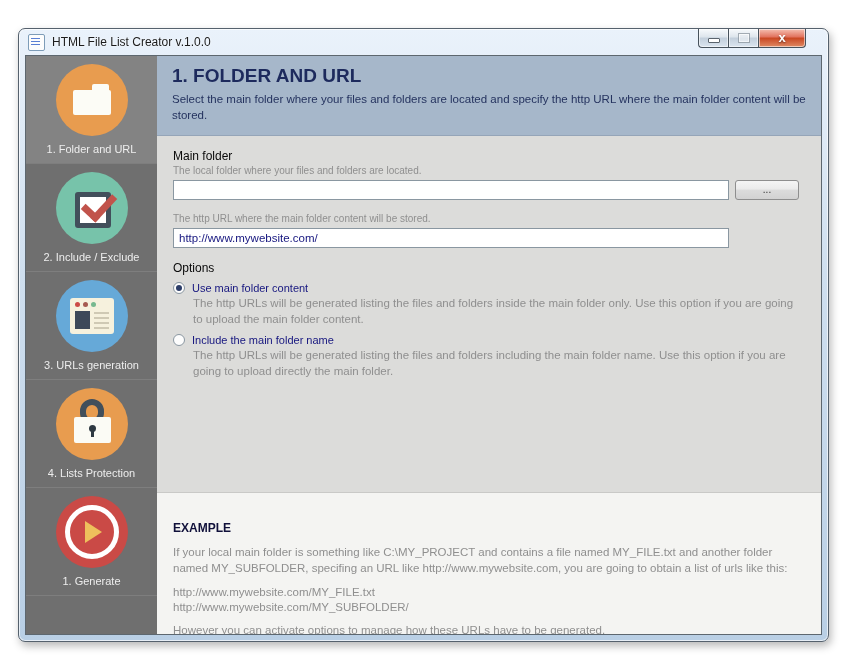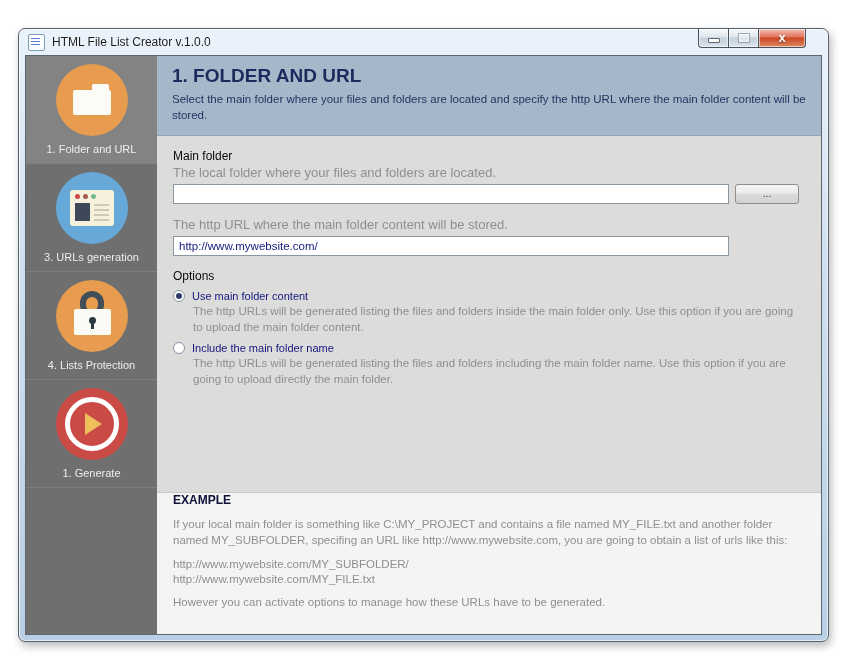--- a/index.html
+++ b/index.html
@@ -86,21 +86,21 @@
   .c-play{background:#ca4a46;}
   .play-ring{position:absolute;left:9px;top:9px;width:54px;height:54px;border-radius:50%;border:5px solid #ffffff;box-sizing:border-box;background:#ca4a46;}
   .play-tri{position:absolute;left:29px;top:25px;width:0;height:0;border-left:17px solid #eec05c;border-top:11px solid transparent;border-bottom:11px solid transparent;}
   
   .main{flex:1;display:flex;flex-direction:column;min-width:0;}
   .band{background:#a6b7ca;padding:9px 15px 12px;border-bottom:1px solid #95a5b8;}
   .band-title{color:#1d2a5d;font-size:19px;font-weight:bold;margin:0 0 5px;}
   .band-desc{color:#25335f;font-size:11.5px;line-height:1.35;margin:0;max-width:645px;}
   .form-area{flex:1;background:#dcdcda;padding:13px 16px 0;}
   .sec-label{font-size:12px;font-weight:normal;color:#0a0a0a;margin:0 0 2px;}
-  .sec-hint{font-size:13px;color:#8f8f8f;margin:0 0 4px;}
+  .sec-hint{font-size:10px;color:#8f8f8f;margin:0 0 4px;}
   .field-row{display:flex;align-items:center;margin-bottom:13px;}
   .text-input{
     width:556px;height:20px;box-sizing:border-box;border:1px solid #8a97a1;background:#ffffff;
     font-family:"Liberation Sans",sans-serif;font-size:11.5px;color:#16167f;padding:2px 5px;outline:none;
   }
   .browse-btn{
     margin-left:6px;width:64px;height:20px;box-sizing:border-box;
     border:1px solid #8e8e8e;border-radius:3px;
     background:linear-gradient(180deg,#f5f5f5 0%,#ebebeb 45%,#dcdcdc 50%,#d2d2d2 100%);
     font-size:10px;color:#333;line-height:1;cursor:pointer;
@@ -108,21 +108,21 @@
   .options-block{margin-top:2px;}
   .radio-row{display:flex;align-items:center;margin:7px 0 2px;}
   .radio{
     width:12px;height:12px;border-radius:50%;background:#fdfdfd;border:1px solid #8a97a1;
     box-sizing:border-box;position:relative;flex:0 0 auto;cursor:pointer;
   }
   .radio.checked::after{content:"";position:absolute;left:2px;top:2px;width:6px;height:6px;border-radius:50%;background:#2c3d68;}
   .radio-label{font-size:11px;color:#16167f;margin-left:7px;cursor:pointer;}
   .radio-desc{font-size:11.5px;color:#8f8f8f;line-height:1.35;margin:1px 0 6px 20px;max-width:628px;}
   .example{
-    background:#f4f4f2;border-top:1px solid #c9c9c7;padding:0 16px 0;height:142px;box-sizing:border-box;
+    background:#f4f4f2;border-top:1px solid #c9c9c7;padding:28px 16px 0;height:142px;box-sizing:border-box;
   }
   .ex-title{font-size:12px;font-weight:bold;color:#10103a;margin:0 0 10px;}
   .ex-text{font-size:11.5px;color:#8f8f8f;line-height:1.35;margin:0 0 9px;max-width:640px;}
   .ex-url{font-size:11.5px;color:#8f8f8f;line-height:1.3;margin:0;}
   .ex-outro{font-size:11.5px;color:#8f8f8f;margin:9px 0 0;}
 </style>
 </head>
 <body>
 
 <div class="window">
@@ -148,20 +148,27 @@
     <div class="sidebar">
 
       <div class="side-item selected">
         <div class="circle c-folder">
           <div class="folder-tab"></div>
           <div class="folder-body"></div>
         </div>
         <div class="side-label">1. Folder and URL</div>
       </div>
 
+      <div class="side-item">
+        <div class="circle c-check">
+          <div class="chk-box"></div>
+          <div class="chk-mark"></div>
+        </div>
+        <div class="side-label">2. Include / Exclude</div>
+      </div>
 
       <div class="side-item">
         <div class="circle c-browser">
           <div class="br-win">
             <div class="br-dot d1"></div>
             <div class="br-dot d2"></div>
             <div class="br-dot d3"></div>
             <div class="br-panel"></div>
             <div class="br-line bl1"></div>
             <div class="br-line bl2"></div>
@@ -227,20 +234,20 @@
             <span class="radio-label">Include the main folder name</span>
           </div>
           <p class="radio-desc">The http URLs will be generated listing the files and folders including the main folder name. Use this option if you are going to upload directly the main folder.</p>
         </div>
 
       </div>
 
       <div class="example">
         <p class="ex-title">EXAMPLE</p>
         <p class="ex-text">If your local main folder is something like C:\MY_PROJECT and contains a file named MY_FILE.txt and another folder named MY_SUBFOLDER, specifing an URL like http://www.mywebsite.com, you are going to obtain a list of urls like this:</p>
+        <p class="ex-url">http://www.mywebsite.com/MY_FILE.txt</p>
         <p class="ex-url">http://www.mywebsite.com/MY_SUBFOLDER/</p>
-        <p class="ex-url">http://www.mywebsite.com/MY_FILE.txt</p>
         <p class="ex-outro">However you can activate options to manage how these URLs have to be generated.</p>
       </div>
 
     </div>
   </div>
 </div>
 
 </body></html>

